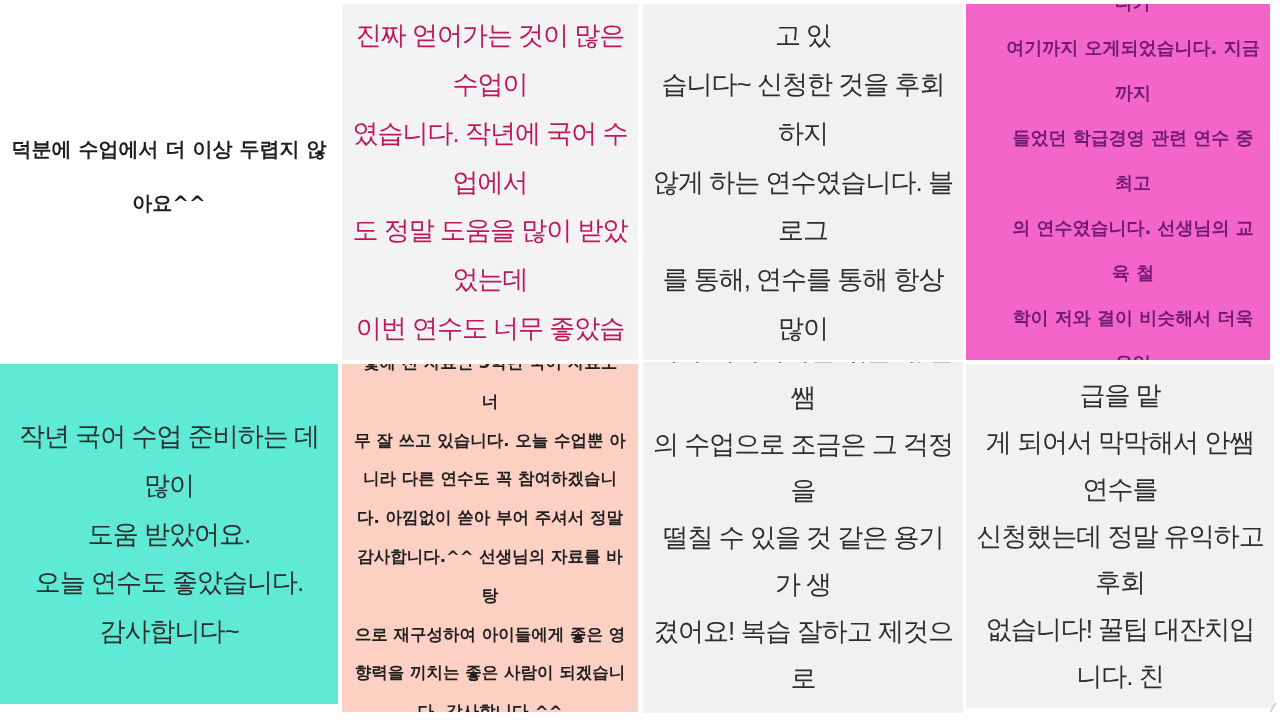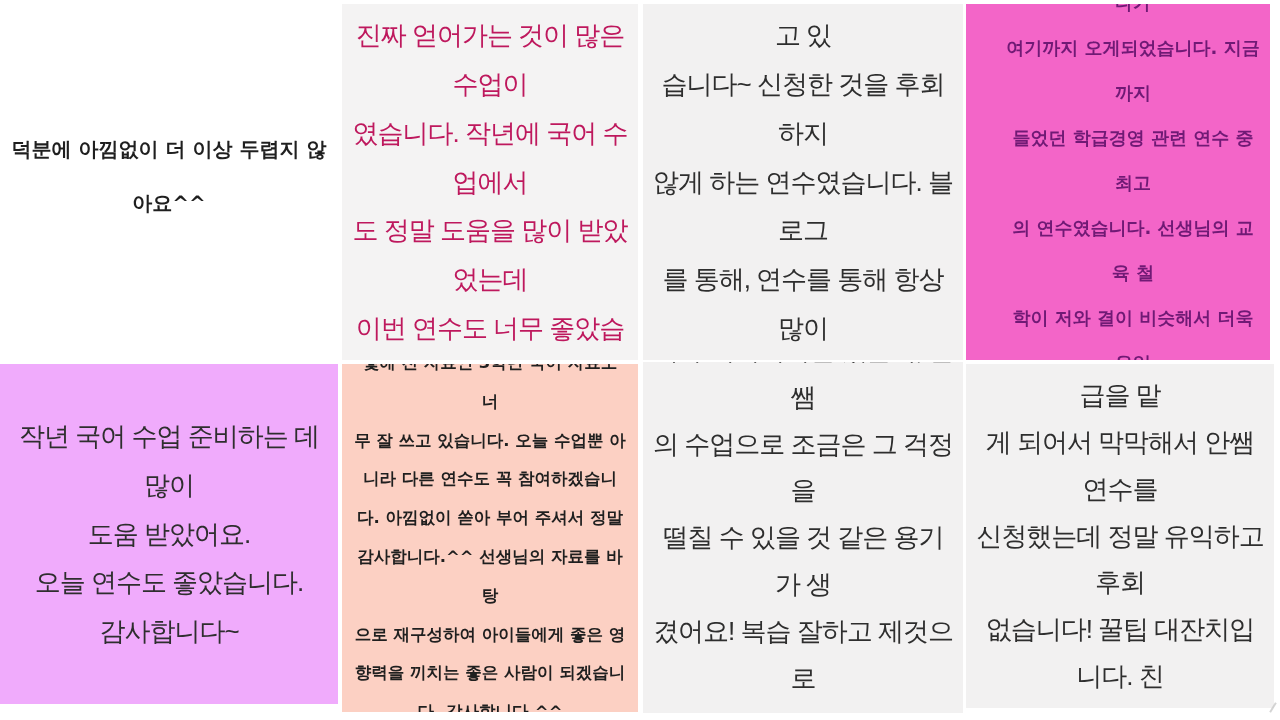--- a/index.html
+++ b/index.html
@@ -47,21 +47,21 @@
     position:absolute;right:6px;bottom:7px;width:2px;height:11px;
     background:#c9c9c9;transform:rotate(32deg);opacity:.8;
   }
 </style>
 </head>
 <body>
 
 <div id="canvas">
 
   <div class="card hand hand-lg c0" style="background: rgb(255, 255, 255); color: rgb(31, 31, 31);">
-    <div class="txt">덕분에 아낌없이 더 이상 두렵지 않
+    <div class="txt">덕분에 수업에서 더 이상 두렵지 않
 아요^^</div>
   </div>
 
   <div class="card gothic c1" style="background: rgb(244, 243, 243); color: #be185d;">
     <div class="txt">오늘 너무너무 감사했어요.
 진짜 얻어가는 것이 많은 수업이
 였습니다. 작년에 국어 수업에서
 도 정말 도움을 많이 받았었는데
 이번 연수도 너무 좋았습니다. 감
 사합니다.</div>
@@ -77,21 +77,21 @@
 
   <div class="card hand hand-md c3" style="background: rgb(243, 101, 200); color: #701a75; padding-left: 40px;">
     <div class="txt">지식샘터에서 에듀테크 수업 듣다가
 여기까지 오게되었습니다. 지금까지
 들었던 학급경영 관련 연수 중 최고
 의 연수였습니다. 선생님의 교육 철
 학이 저와 결이 비슷해서 더욱 유익
 했네요. 감사합니다^^</div>
   </div>
 
-  <div class="card gothic c4" style="background: #f0abfc; color: rgb(46, 46, 46);">
+  <div class="card gothic c4" style="background: #5eead4; color: rgb(46, 46, 46);">
     <div class="txt">작년 국어 수업 준비하는 데 많이
 도움 받았어요.
 오늘 연수도 좋았습니다.
 감사합니다~</div>
   </div>
 
   <div class="card hand hand-sm c5" style="background: rgb(252, 208, 195); color: rgb(31, 31, 31);">
     <div class="txt">몇해 전 자료인 3학년 국어 자료도 너
 무 잘 쓰고 있습니다. 오늘 수업뿐 아
 니라 다른 연수도 꼭 참여하겠습니

